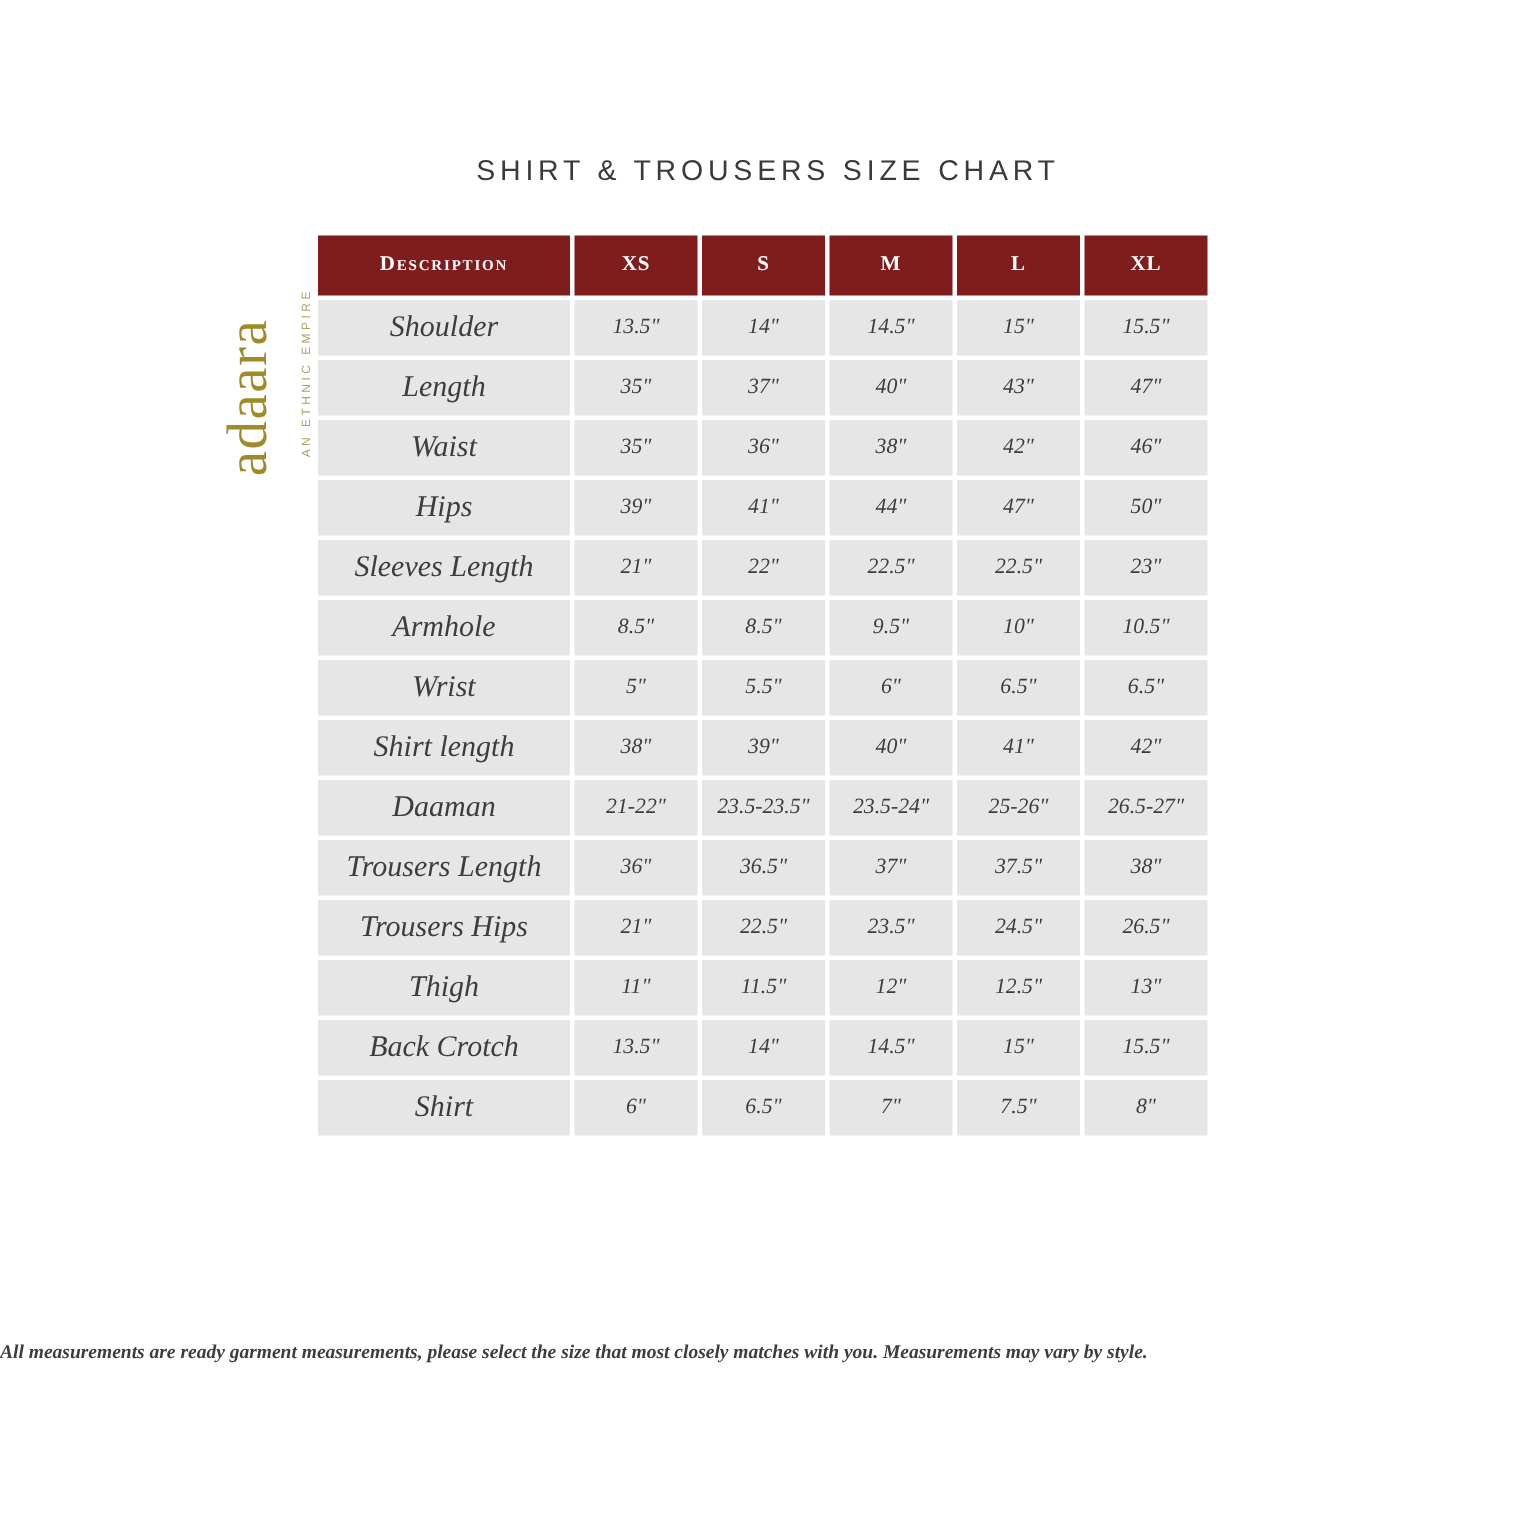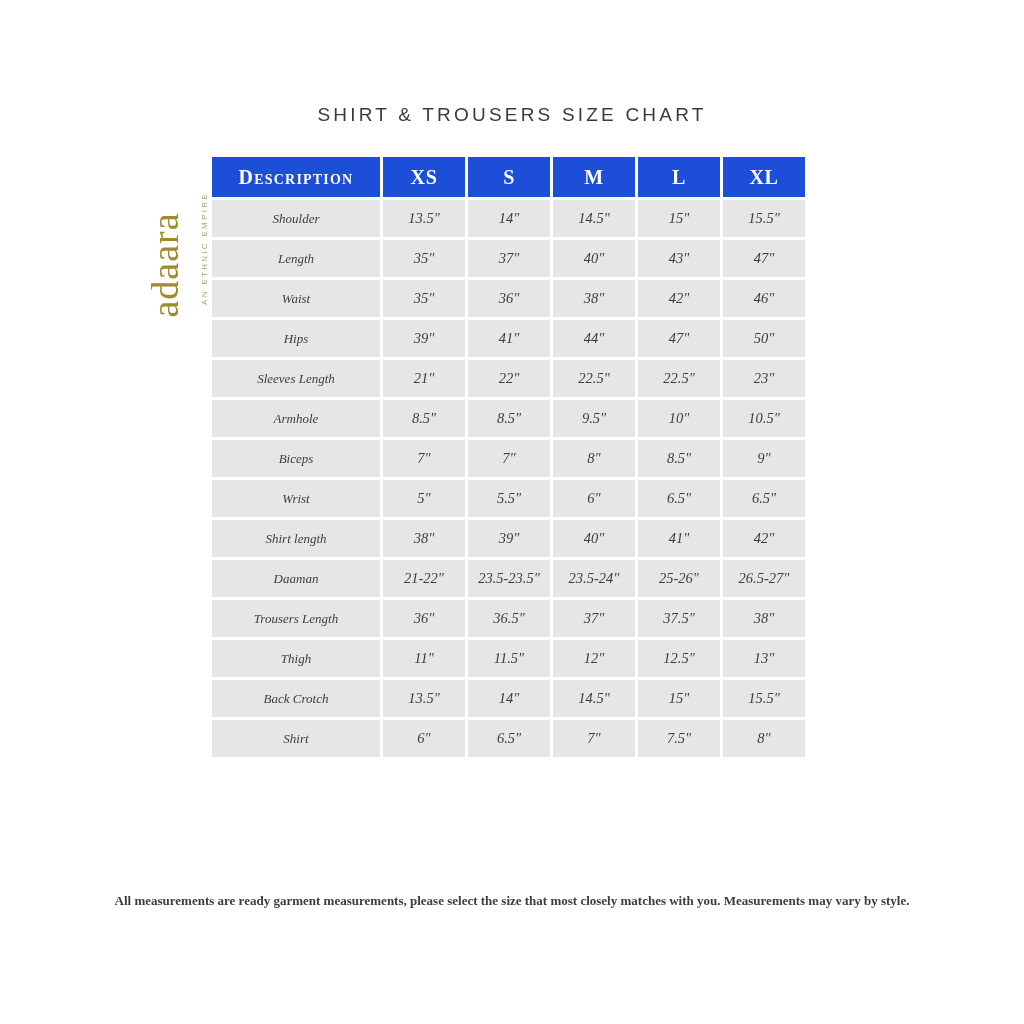--- a/index.html
+++ b/index.html
@@ -83,39 +83,40 @@
     font-family: "Liberation Serif", serif;
     font-style: italic;
     font-size: 14.5px;
     color: #3d3d3d;
     background: #e6e6e6;
     border: none;
     padding: 0 2px;
     white-space: nowrap;
   }
   table.size-chart th {
-    background: #1d4ed8;
+    background: #7f1d1d;
     color: #ffffff;
     font-style: normal;
     font-variant: small-caps;
-    font-size: 20px;
+    font-size: 14px;
     letter-spacing: 0.6px;
     height: 40px;
   }
   table.size-chart th.desc-head { letter-spacing: 1.2px; }
-  table.size-chart td.desc { font-size: 13px; }
+  table.size-chart td.desc { font-size: 20px; }
   col.c-desc { width: 168px; }
   col.c-size { width: 82px; }
   .footnote {
     position: absolute;
     left: 0;
     top: 893px;
     width: 1024px;
-    text-align: center;
-    font-family: "Liberation Serif", serif;
+    text-align: left;
+    font-family: "Liberation Serif", serif;
+    font-style: italic;
     font-weight: bold;
     font-size: 13px;
     line-height: 1.25;
     color: #3d3d3d;
   }
 </style>
 </head>
 <body>
 
 <div class="page">
@@ -190,28 +191,20 @@
         </tr>
         <tr>
           <td class="desc">Armhole</td>
           <td>8.5"</td>
           <td>8.5"</td>
           <td>9.5"</td>
           <td>10"</td>
           <td>10.5"</td>
         </tr>
         <tr>
-          <td class="desc">Biceps</td>
-          <td>7"</td>
-          <td>7"</td>
-          <td>8"</td>
-          <td>8.5"</td>
-          <td>9"</td>
-        </tr>
-        <tr>
           <td class="desc">Wrist</td>
           <td>5"</td>
           <td>5.5"</td>
           <td>6"</td>
           <td>6.5"</td>
           <td>6.5"</td>
         </tr>
         <tr>
           <td class="desc">Shirt length</td>
           <td>38"</td>
@@ -230,20 +223,28 @@
         </tr>
         <tr>
           <td class="desc">Trousers Length</td>
           <td>36"</td>
           <td>36.5"</td>
           <td>37"</td>
           <td>37.5"</td>
           <td>38"</td>
         </tr>
         <tr>
+          <td class="desc">Trousers Hips</td>
+          <td>21"</td>
+          <td>22.5"</td>
+          <td>23.5"</td>
+          <td>24.5"</td>
+          <td>26.5"</td>
+        </tr>
+        <tr>
           <td class="desc">Thigh</td>
           <td>11"</td>
           <td>11.5"</td>
           <td>12"</td>
           <td>12.5"</td>
           <td>13"</td>
         </tr>
         <tr>
           <td class="desc">Back Crotch</td>
           <td>13.5"</td>

